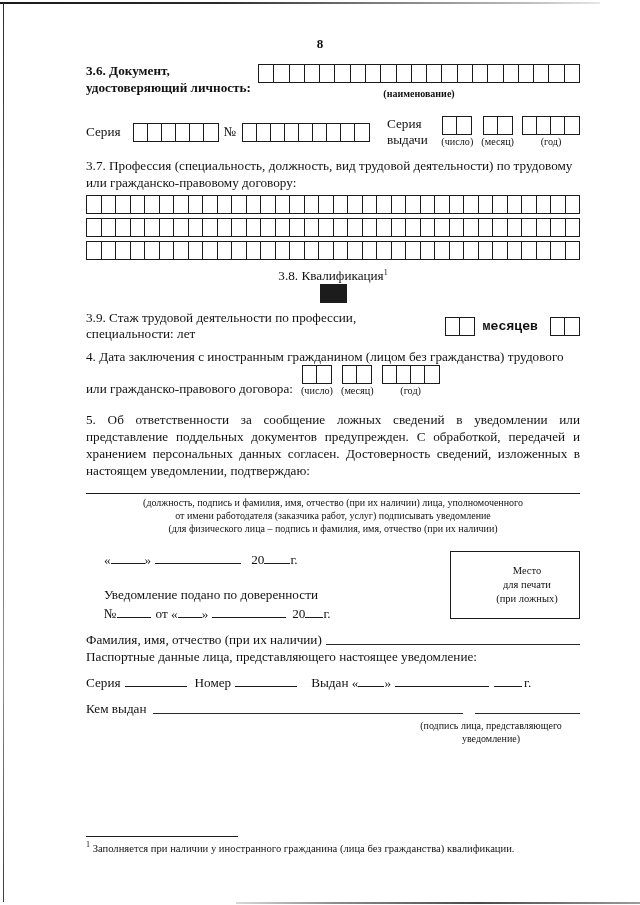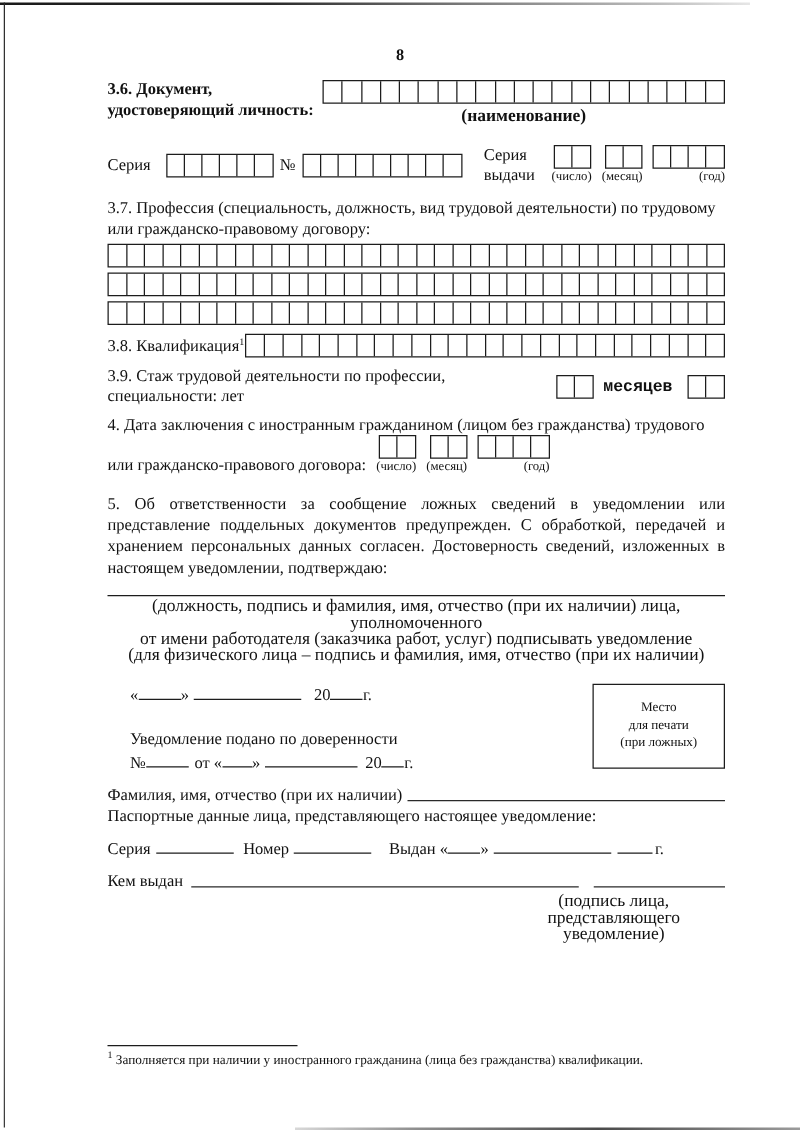--- a/index.html
+++ b/index.html
@@ -54,21 +54,21 @@
   .content {
     position: absolute;
     left: 86px;
     top: 62px;
     width: 494px;
   }
 
   
   .ln { font-size: 13.2px; line-height: 17px; }
   .just { text-align: justify; text-align-last: left; }
-  .tiny { font-size: 14px; line-height: 13px; text-align: center; }
+  .tiny { font-size: 10px; line-height: 13px; text-align: center; }
   .row { display: flex; align-items: flex-end; }
 
   
   .comb {
     display: flex;
     border: 1.4px solid #1c1c1c;
     height: 19px;
     box-sizing: border-box;
     background: #fff;
   }
@@ -87,29 +87,29 @@
   
   .s36 { position: relative; }
   .s36-label { width: 172px; font-size: 13.2px; line-height: 17px; }
   .s36-grid { position: absolute; left: 172px; top: 2px; width: 322px; }
   .s36-cap { position: absolute; left: 172px; top: 25px; width: 322px; }
 
   .series-row { margin-top: 10px; display: flex; align-items: center; }
   .series-row .lbl { font-size: 13.2px; }
 
   
-  .s38-row { display: flex; align-items: center; margin-top: 7px; }
+  .s38-row { display: flex; align-items: center; margin-top: 7px; flex-direction: column; }
   .sup { font-size: 8px; vertical-align: super; line-height: 0; }
 
   
   .s39-row { display: flex; align-items: center; margin-top: 7px; font-size: 13.2px; }
 
   
   .s4-datewrap { display: inline-flex; align-items: flex-start; }
-  .dategroup { display: flex; flex-direction: column; align-items: flex-end; margin-right: 8px; }
+  .dategroup { display: flex; flex-direction: column; align-items: center; margin-right: 8px; }
   .dategroup .cap { font-size: 10.2px; line-height: 12px; margin-top: 1px; }
 
   
   .rule {
     border-bottom: 1.2px solid #1c1c1c;
     height: 0;
   }
   .rule-thin { border-bottom: 1px solid #2a2a2a; height: 0; }
 
   .u { display: inline-block; border-bottom: 1px solid #1c1c1c; height: 12px; vertical-align: baseline; }
@@ -122,20 +122,21 @@
     width: 104px;
     height: 66px;
     border: 1.5px solid #1c1c1c;
     display: flex;
     flex-direction: column;
     justify-content: center;
     align-items: center;
     font-size: 10.5px;
     line-height: 14px;
     background: #fff;
+    padding-left: 24px;
   }
 
   
   .footnote-wrap {
     position: absolute;
     left: 86px;
     top: 836px;
     width: 494px;
   }
   .footnote-rule {

